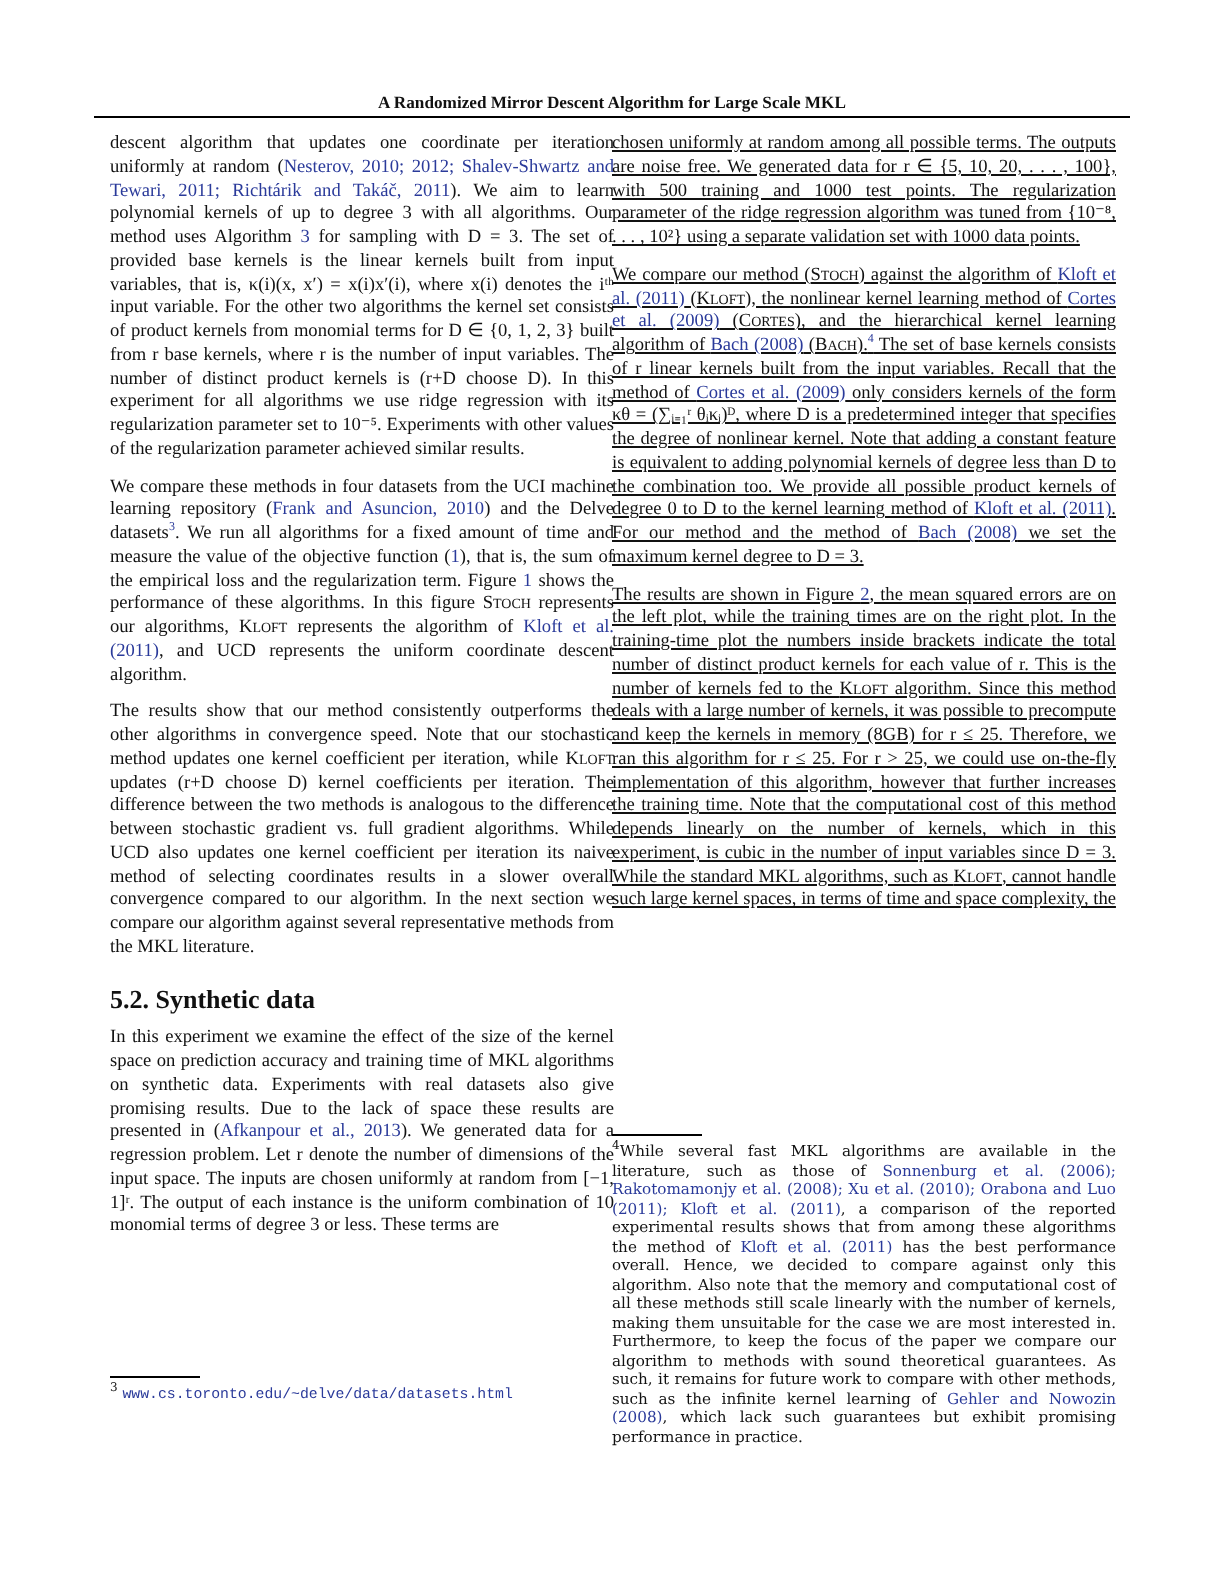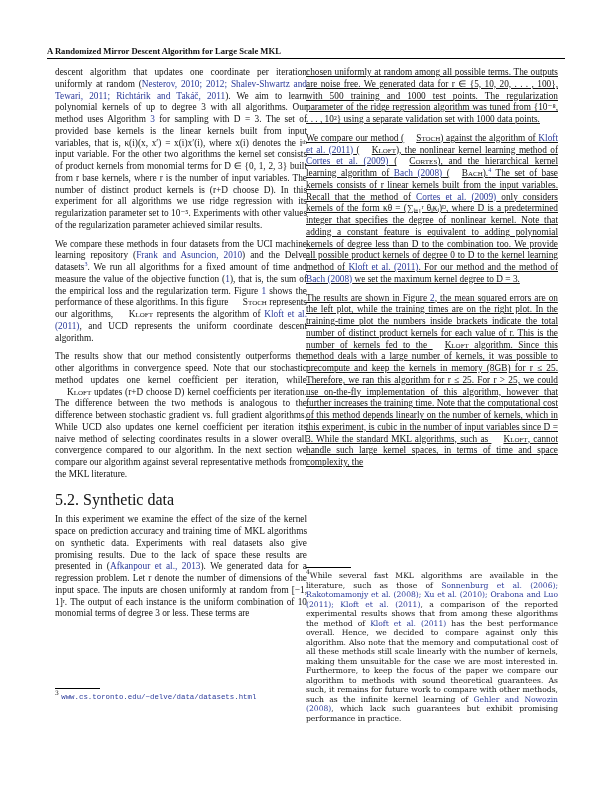--- a/index.html
+++ b/index.html
@@ -1,28 +1,28 @@
 <!DOCTYPE html>
 <html><head>
 <meta charset="utf-8">
 <style>
   html, body { margin: 0; padding: 0; background: #ffffff; }
   body { width: 612px; height: 792px; position: relative; overflow: hidden;
          font-family: "DejaVu Serif", "Liberation Serif", serif; color: #111; }
-  .running-head { position: absolute; left: 47px; top: 46px; width: 518px; text-align: left;
+  .running-head { position: absolute; left: 47px; top: 46px; width: 518px; text-align: center;
          font-family: "Liberation Serif", serif; font-weight: bold; font-size: 8.6px; }
   .head-rule { position: absolute; left: 47px; top: 58px; width: 518px; height: 1px; background: #000; }
   .col { position: absolute; top: 67px; width: 252px; font-family: "Liberation Serif", serif;
          font-size: 9.3px; line-height: 11.75px; text-align: justify; }
   .col.left { left: 55px; }
   .col.right { left: 306px; text-decoration: underline; }
   .col p { margin: 0 0 7px 0; }
   .cite { color: #2a3a9a; }
-  .sc { font-variant: small-caps; margin-left: 12px; }
-  .section-heading { font-weight: normal; font-size: 16px; margin: 13px 0 9px 0; }
+  .sc { font-variant: small-caps; }
+  .section-heading { font-weight: bold; font-size: 13px; margin: 13px 0 9px 0; }
   .footnote { font-size: 7.6px; line-height: 9.5px; text-align: justify; }
   .footnote.left { position: absolute; left: 55px; top: 692px; width: 252px; }
   .fn-left-rule { position: absolute; left: 55px; top: 688px; width: 45px; height: 1px; background: #000; }
   .mono { font-family: Liberation Mono, monospace; font-size: 7.4px; color: #2a3a9a; }
   .right-fn-rule { position: absolute; left: 306px; top: 567px; width: 45px; height: 1px; background: #000; }
   .footnote.right { position: absolute; left: 306px; top: 571px; width: 252px; }
   sup { font-size: 6px; line-height: 0; }
 </style>
 </head>
 <body>

